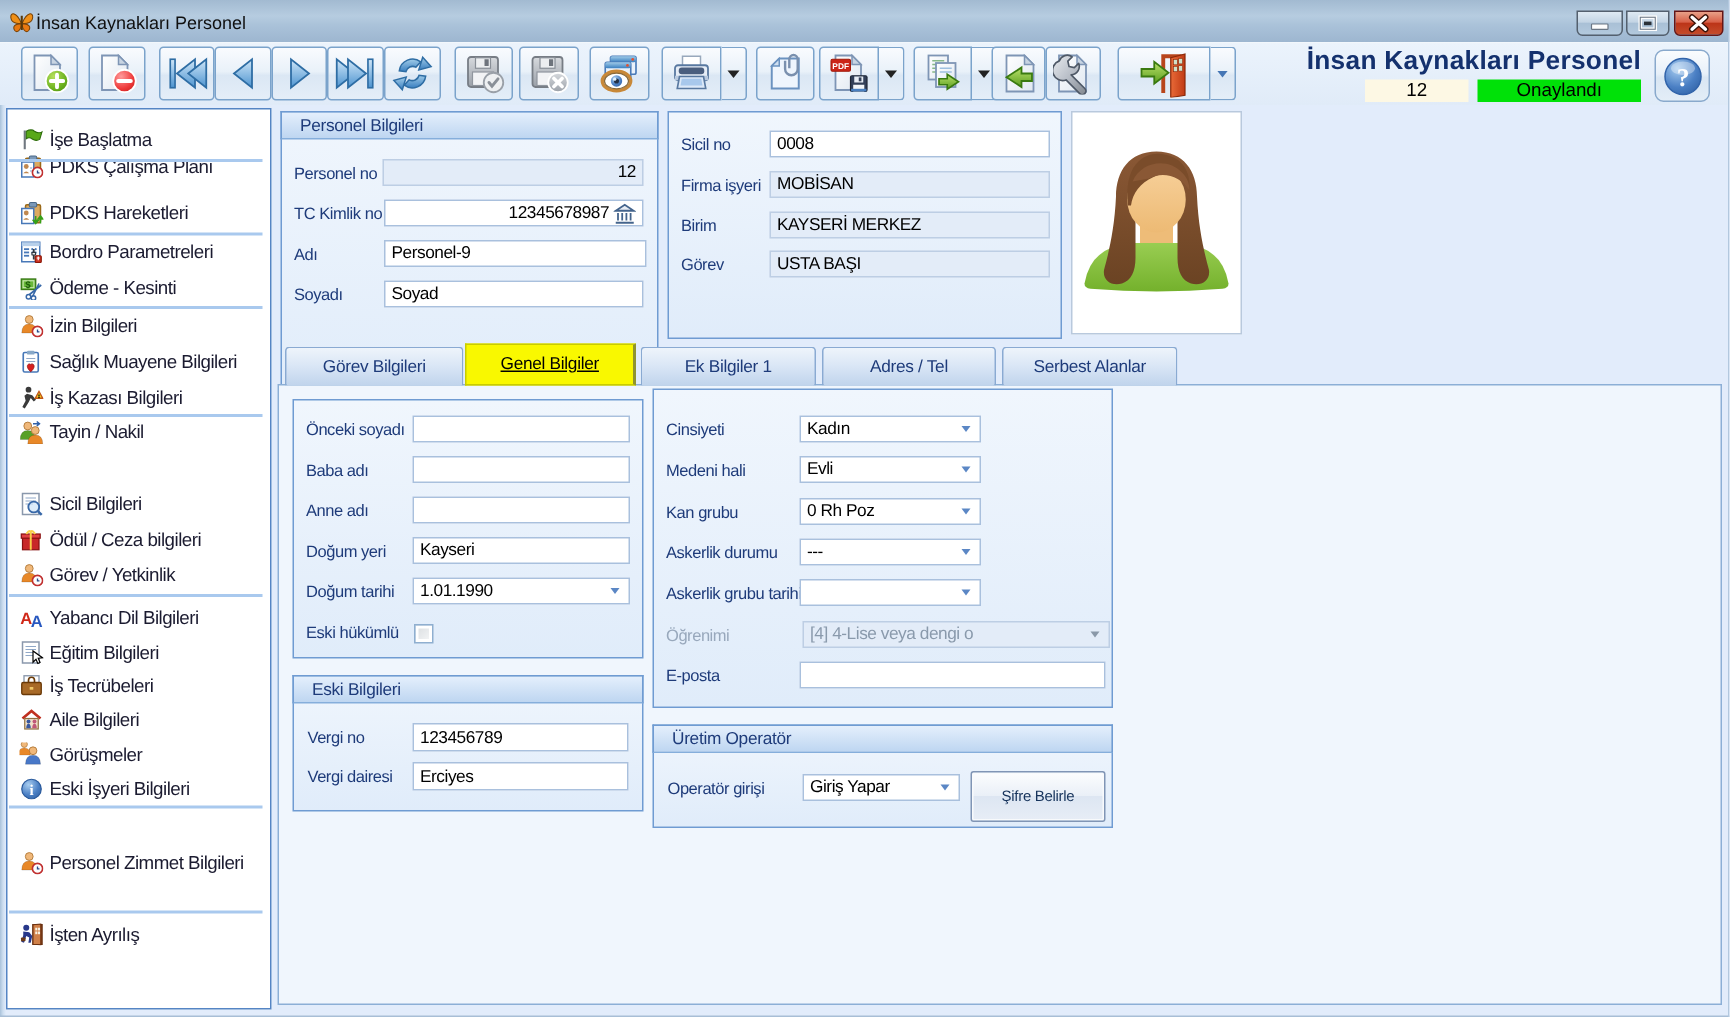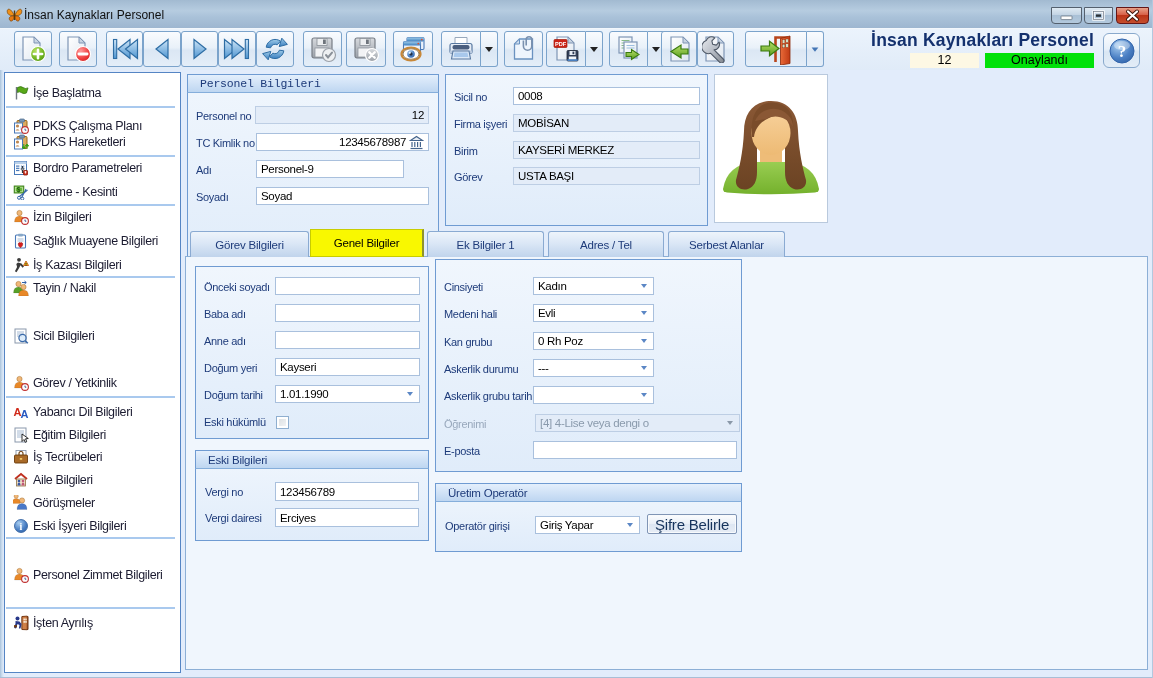--- a/index.html
+++ b/index.html
@@ -295,21 +295,21 @@
 <div id="frame"></div>
 <div id="client">
 <div id="sidebar">
       <div class="si" style="top:8.0px;">
         <svg width="16" height="16" viewBox="0 0 16 16">
           <path d="M3.5 2 v12.5" stroke="#707880" stroke-width="1.4"></path>
           <path d="M4.5 2.5 q3.5 -1.8 5.5 0 q2.5 1.8 5 0.4 l-1.5 5 q-2.5 1.5 -5 -0.2 q-2 -1.6 -4 -0.2 z" fill="#58a818" stroke="#2a6a08" stroke-width="0.7"></path>
         </svg>
         <span>İşe Başlatma</span>
       </div>
-      <div class="si" style="top:41px;padding-left:23px;">
+      <div class="si" style="top:26px;padding-left:23px;">
         <svg width="16" height="16" viewBox="0 0 16 16">
           <rect x="4" y="2.5" width="10" height="12" rx="1" fill="#dcaa60" stroke="#9a6818" stroke-width="1"></rect>
           <rect x="6.5" y="1" width="5" height="3" rx="1" fill="#7a98b8" stroke="#4a6888" stroke-width="0.7"></rect>
           <rect x="1.5" y="5" width="8" height="10" fill="#fff" stroke="#4878b8" stroke-width="1"></rect>
           <circle cx="4.5" cy="8" r="1.6" fill="#c08850"></circle>
           <path d="M2.5 12.5 q2 -2.5 4 0 z" fill="#c08850"></path>
           <path d="M7 9 h1.5 M7 11 h1.5" stroke="#88a8d0" stroke-width="0.7"></path>
           <circle cx="12" cy="12" r="3.4" fill="#fdfdfd" stroke="#c03030" stroke-width="1.1"></circle>
           <path d="M12 10.6 v1.6 h1.3" stroke="#2a4a8a" stroke-width="0.9" fill="none"></path>
         </svg>
@@ -408,20 +408,28 @@
         <svg width="16" height="16" viewBox="0 0 16 16">
           <rect x="2" y="1" width="11" height="14" fill="#fff" stroke="#8a98ac" stroke-width="1"></rect>
           <g stroke="#90a8c8" stroke-width="0.8">
             <path d="M4 4 h7 M4 6 h7 M4 8 h5"></path>
           </g>
           <circle cx="9.5" cy="10" r="3.6" fill="#cfe4f8" fill-opacity="0.7" stroke="#3868a8" stroke-width="1.2"></circle>
           <path d="M12.2 12.7 l2.6 2.6" stroke="#3868a8" stroke-width="1.6"></path>
         </svg>
         <span>Sicil Bilgileri</span>
       </div>
+      <div class="si" style="top:275.3px;">
+        <svg width="16" height="16" viewBox="0 0 16 16">
+          <rect x="2" y="6" width="11" height="8.5" fill="#c82828" stroke="#881010" stroke-width="0.8"></rect>
+          <rect x="1.2" y="4" width="12.6" height="2.8" fill="#e04040" stroke="#881010" stroke-width="0.8"></rect>
+          <path d="M7.5 4 v10.5 M4.5 4 q3 -4 3 0 q0 -4 3 0" stroke="#f8d048" stroke-width="1.3" fill="none"></path>
+        </svg>
+        <span>Ödül / Ceza bilgileri</span>
+      </div>
       <div class="si" style="top:298.8px;">
         <svg width="16" height="16" viewBox="0 0 16 16">
           <g transform="translate(0 0)">
             <circle cx="6.5" cy="4" r="2.6" fill="#f0b87a" stroke="#b07838" stroke-width="0.6"></circle>
             <path d="M1.5 13 q0 -6 5 -6 q5 0 5 6 z" fill="#e88828" stroke="#00000033" stroke-width="0.5"></path>
           </g>
           <circle cx="12" cy="12" r="3.4" fill="#fdfdfd" stroke="#c03030" stroke-width="1.1"></circle>
           <path d="M12 10.6 v1.6 h1.3" stroke="#2a4a8a" stroke-width="0.9" fill="none"></path>
         </svg>
         <span>Görev / Yetkinlik</span>
@@ -514,35 +522,35 @@
       </div>
       <div class="ssep" style="top:32.7px;"></div>
       <div class="ssep" style="top:81.6px;"></div>
       <div class="ssep" style="top:130.5px;"></div>
       <div class="ssep" style="top:202.7px;"></div>
       <div class="ssep" style="top:323.0px;"></div>
       <div class="ssep" style="top:463.8px;"></div>
       <div class="ssep" style="top:534.2px;"></div>
     </div>
 <div id="main">
-      <div class="gb" style="left:4px;top:4px;width:252px;height:196px;font-family:Liberation Mono, monospace;">
+      <div class="gb" style="left:4px;top:4px;width:252px;height:196px;">
         <div class="gh">Personel Bilgileri</div>
       </div>
       <div class="lbl" style="left:13px;top:40px;">Personel no</div>
       <div class="txt dis rt" style="left:72px;top:36px;width:174px;height:18px;">12</div>
       <div class="lbl" style="left:13px;top:67px;">TC Kimlik no</div>
       <div class="txt rt" style="left:73px;top:63px;width:173px;height:18px;">12345678987&nbsp;<svg width="15" height="15" viewBox="0 0 15 15">
           <g fill="none" stroke="#44648c" stroke-width="1.2">
             <path d="M1.5 5.5 L7.5 1.5 L13.5 5.5 Z" fill="#e8edf4"></path>
             <path d="M3 7 v5 M5.8 7 v5 M8.6 7 v5 M11.4 7 v5"></path>
             <path d="M1.5 13.5 h12"></path>
           </g>
         </svg></div>
       <div class="lbl" style="left:13px;top:94px;">Adı</div>
-      <div class="txt" style="left:73px;top:90px;width:148px;height:18px;">Personel-9</div>
+      <div class="txt" style="left:73px;top:90px;width:175px;height:18px;">Personel-9</div>
       <div class="lbl" style="left:13px;top:121px;">Soyadı</div>
       <div class="txt" style="left:73px;top:117px;width:173px;height:18px;">Soyad</div>
       <div class="gb" style="left:262px;top:4px;width:263px;height:152px;"></div>
       <div class="lbl" style="left:271px;top:21px;">Sicil no</div>
       <div class="txt" style="left:330px;top:17px;width:187px;height:18px;">0008</div>
       <div class="lbl" style="left:271px;top:48px;">Firma işyeri</div>
       <div class="txt dis" style="left:330px;top:44px;width:187px;height:18px;">MOBİSAN</div>
       <div class="lbl" style="left:271px;top:75px;">Birim</div>
       <div class="txt dis" style="left:330px;top:71px;width:187px;height:18px;">KAYSERİ MERKEZ</div>
       <div class="lbl" style="left:271px;top:101px;">Görev</div>
@@ -567,21 +575,21 @@
           <path d="M8 114 Q12 90 38 87 L74 87 Q100 90 104 114 Q104 117 100 117.5 Q56 121 12 117.5 Q8 117 8 114 Z" fill="url(#shirt)"></path>
           <path d="M56 26 C38 26 29 39 29 56 C28 78 24 94 21 105 C20 112 26 116 33 114 C39 112 42 106 42 97 L42 60 L70 60 L70 97 C70 106 73 112 79 114 C86 116 92 112 91 105 C88 94 84 78 83 56 C83 39 74 26 56 26 Z" fill="url(#hairg)"></path>
           <ellipse cx="56" cy="58" rx="19.5" ry="22" fill="url(#skin)"></ellipse>
           <path d="M37 62 C34 34 48 27 58 27.5 C72 28.5 79 38 78 52 C74 42 64 38 54 43 C45 47 40 54 39 62 Z" fill="#7a4c2a"></path>
           <path d="M40 46 C46 32 64 30 73 40 C77 44 78 48 78 52 C72 42 60 39 51 44 Z" fill="#8a5835"></path>
         </svg></div>
       <div class="tab" style="left:7px;width:119px;">Görev Bilgileri</div>
       <div class="tab" style="left:244px;width:117px;">Ek Bilgiler 1</div>
       <div class="tab" style="left:365px;width:116px;">Adres / Tel</div>
       <div class="tab" style="left:485px;width:117px;">Serbest Alanlar</div>
-      <div id="tabsel" style="left:127px;width:114px;">Genel Bilgiler</div>
+      <div id="tabsel" style="left:127px;width:114px;text-decoration:underline;">Genel Bilgiler</div>
       <div id="tabpanel"></div>
       <div class="gb" style="left:12px;top:196px;width:234px;height:173px;"></div>
       <div class="lbl" style="left:21px;top:211px;">Önceki soyadı</div>
       <div class="txt" style="left:92px;top:207px;width:145px;height:18px;"></div>
       <div class="lbl" style="left:21px;top:238px;">Baba adı</div>
       <div class="txt" style="left:92px;top:234px;width:145px;height:18px;"></div>
       <div class="lbl" style="left:21px;top:265px;">Anne adı</div>
       <div class="txt" style="left:92px;top:261px;width:145px;height:18px;"></div>
       <div class="lbl" style="left:21px;top:292px;">Doğum yeri</div>
       <div class="txt" style="left:92px;top:288px;width:145px;height:18px;">Kayseri</div>
@@ -611,14 +619,14 @@
       </div>
       <div class="lbl" style="left:22px;top:416px;">Vergi no</div>
       <div class="txt" style="left:92px;top:412px;width:144px;height:19px;">123456789</div>
       <div class="lbl" style="left:22px;top:442px;">Vergi dairesi</div>
       <div class="txt" style="left:92px;top:438px;width:144px;height:19px;">Erciyes</div>
       <div class="gb" style="left:252px;top:413px;width:307px;height:69px;">
         <div class="gh">Üretim Operatör</div>
       </div>
       <div class="lbl" style="left:262px;top:450px;">Operatör girişi</div>
       <div class="txt" style="left:352px;top:446px;width:105px;height:18px;">Giriş Yapar<i class="arr"></i></div>
-      <div style="position:absolute;left:464px;top:444px;width:90px;height:20px;border:1px solid #8095b5;border-radius:2px;background:linear-gradient(#fcfdfe,#e9eff7 50%,#dde6f2 50%,#e7edf6);box-shadow:inset 0 0 0 1px #f8fafc;font-size:15px;letter-spacing:-0.2px;color:#17345c;display:flex;align-items:center;justify-content:center;">Şifre Belirle</div>
+      <div style="position:absolute;left:464px;top:444px;width:90px;height:34px;border:1px solid #8095b5;border-radius:2px;background:linear-gradient(#fcfdfe,#e9eff7 50%,#dde6f2 50%,#e7edf6);box-shadow:inset 0 0 0 1px #f8fafc;font-size:10px;letter-spacing:-0.2px;color:#17345c;display:flex;align-items:center;justify-content:center;">Şifre Belirle</div>
     </div>
 </div>
 </body></html>

